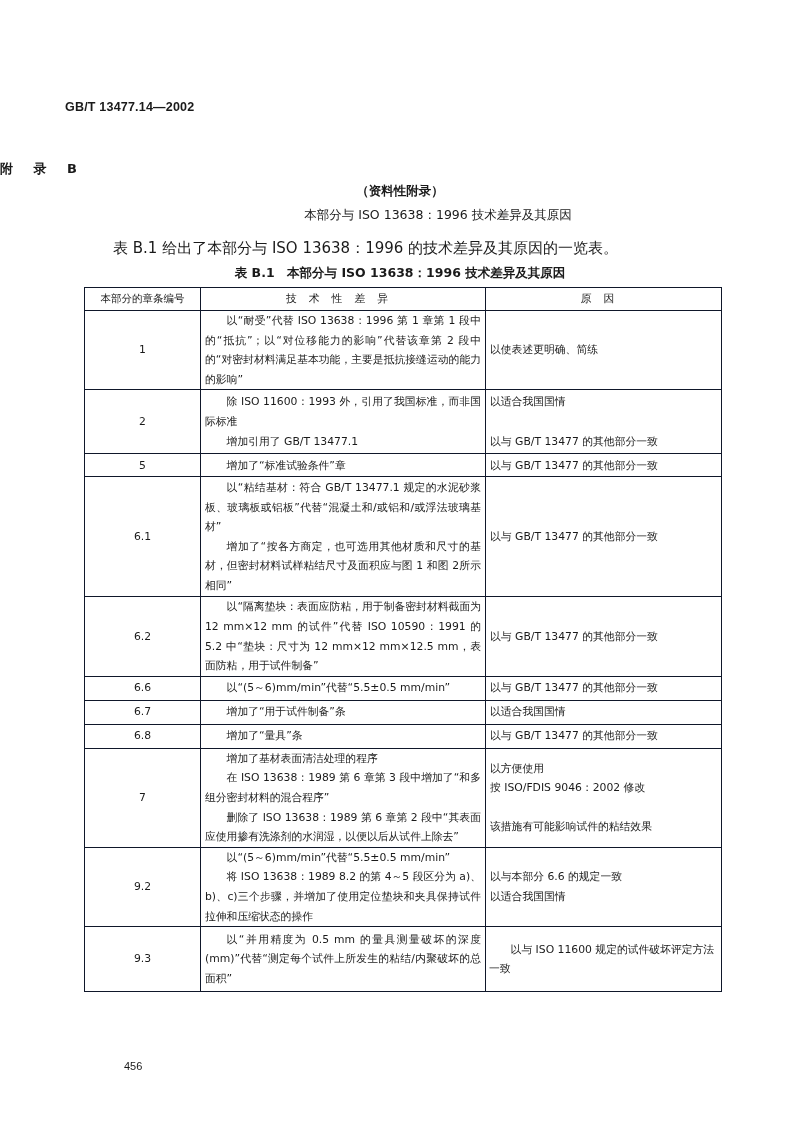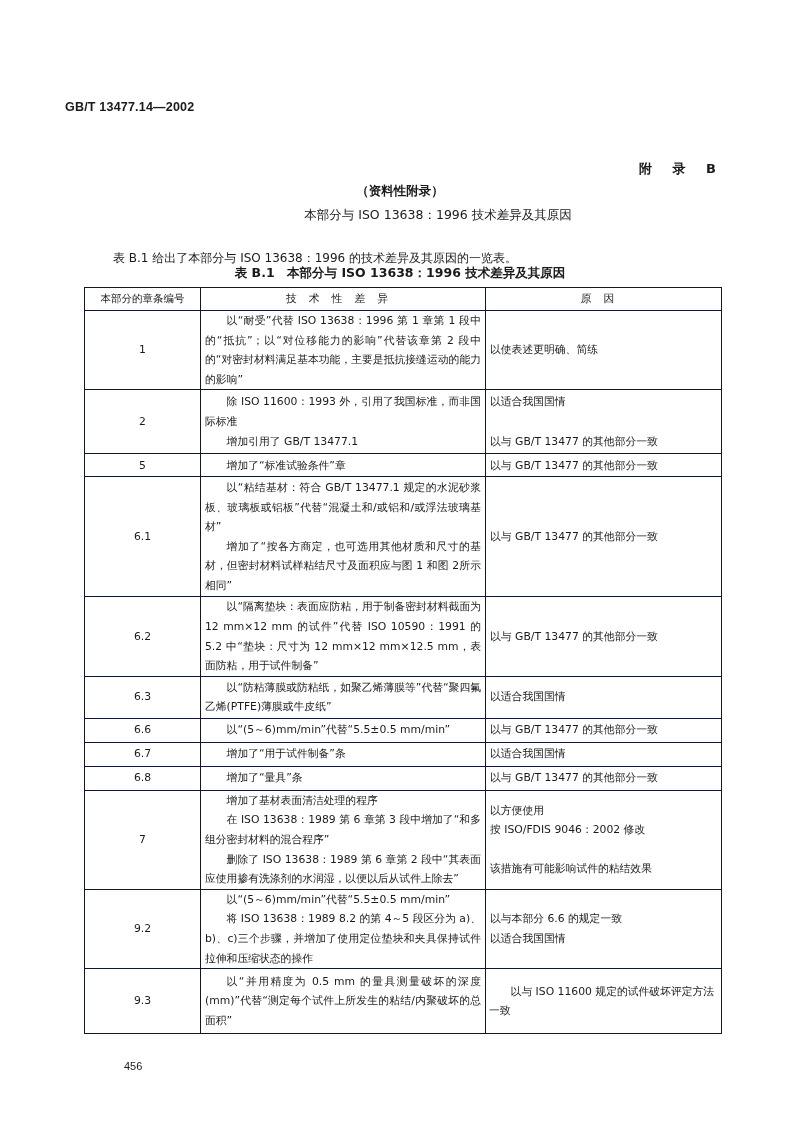--- a/index.html
+++ b/index.html
@@ -7,37 +7,37 @@
       width: 800px; height: 1134px; background: #ffffff; position: relative;
       font-family: "DejaVu Serif", "Liberation Serif", serif; color: #1a1a1a;
       overflow: hidden;
     }
     .std-code {
       position: absolute; left: 65px; top: 100px;
       font-family: "Liberation Sans", "DejaVu Sans", sans-serif;
       font-weight: bold; font-size: 12.5px; letter-spacing: 0.2px;
     }
     .appendix-title {
-      position: absolute; left: 0; width: 724px; top: 160px; text-align: right;
+      position: absolute; left: 0; width: 724px; top: 160px; text-align: left;
       font-weight: bold; font-size: 13px; letter-spacing: 8px;
       font-family: "DejaVu Sans", sans-serif;
     }
     .appendix-sub {
       position: absolute; left: 0; width: 800px; top: 183px; text-align: center;
       font-weight: bold; font-size: 12.5px;
       font-family: "DejaVu Sans", sans-serif;
     }
     .appendix-heading {
       position: absolute; left: 0; width: 800px; top: 207px; text-align: center;
       font-weight: normal; font-size: 12.5px;
       font-family: "DejaVu Sans", sans-serif;
       padding-left: 38px;
     }
     .intro {
-      position: absolute; left: 113px; top: 250px; font-size: 12px;
+      position: absolute; left: 113px; top: 239px; font-size: 15px;
       font-family: "DejaVu Sans", sans-serif;
     }
     .table-caption {
       position: absolute; left: 0; width: 800px; top: 265px; text-align: center;
       font-weight: bold; font-size: 12.5px;
       font-family: "DejaVu Sans", sans-serif;
     }
     table.diff {
       position: absolute; left: 84px; top: 287px; width: 637px;
       border-collapse: collapse; table-layout: fixed;
@@ -130,29 +130,20 @@
       </tr>
       <tr style="height: 79px;">
         <td class="clause">6.2</td>
         <td class="diff-cell">
           <span class="para">以“隔离垫块：表面应防粘，用于制备密封材料截面为 12 mm×12 mm 的试件”代替 ISO 10590：1991 的 5.2 中“垫块：尺寸为 12 mm×12 mm×12.5 mm，表面防粘，用于试件制备”</span>
         </td>
         <td class="reason-cell mid">
           <span class="r-line">以与 GB/T 13477 的其他部分一致</span>
         </td>
       </tr>
-      <tr style="height: 42px;">
-        <td class="clause">6.3</td>
-        <td class="diff-cell">
-          <span class="para">以“防粘薄膜或防粘纸，如聚乙烯薄膜等”代替“聚四氟乙烯(PTFE)薄膜或牛皮纸”</span>
-        </td>
-        <td class="reason-cell mid">
-          <span class="r-line">以适合我国国情</span>
-        </td>
-      </tr>
       <tr style="height: 24px;">
         <td class="clause">6.6</td>
         <td class="diff-cell">
           <span class="para">以“(5～6)mm/min”代替“5.5±0.5 mm/min”</span>
         </td>
         <td class="reason-cell mid">
           <span class="r-line">以与 GB/T 13477 的其他部分一致</span>
         </td>
       </tr>
       <tr style="height: 24px;">

